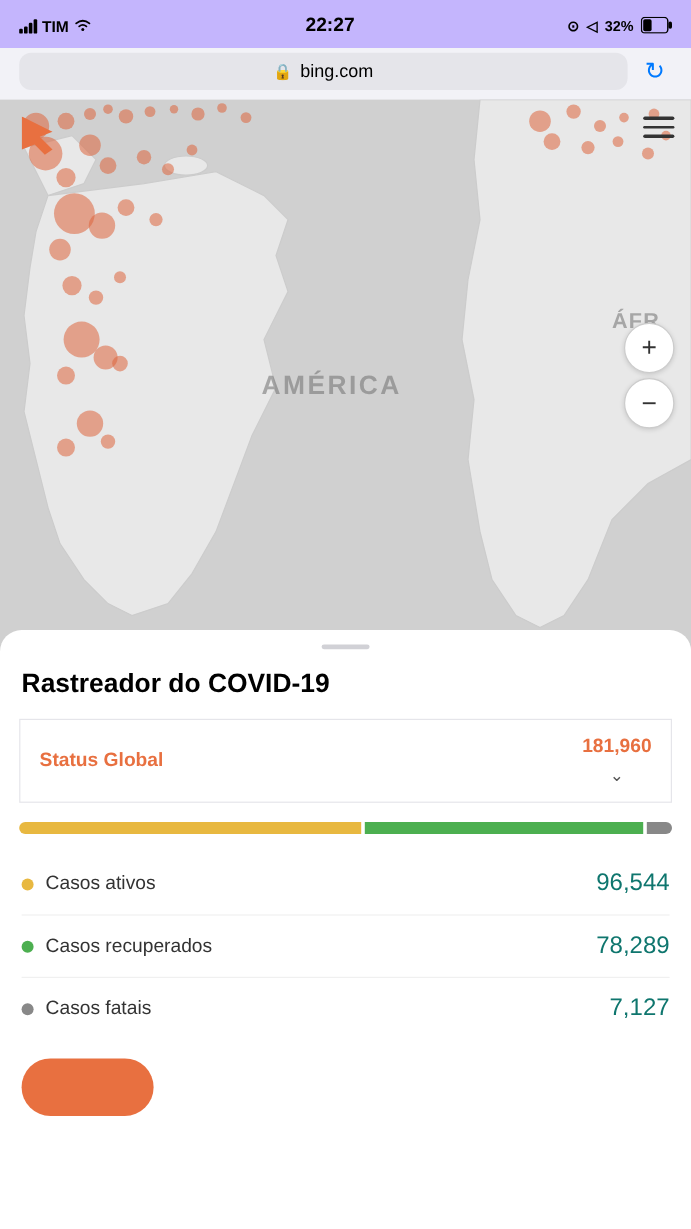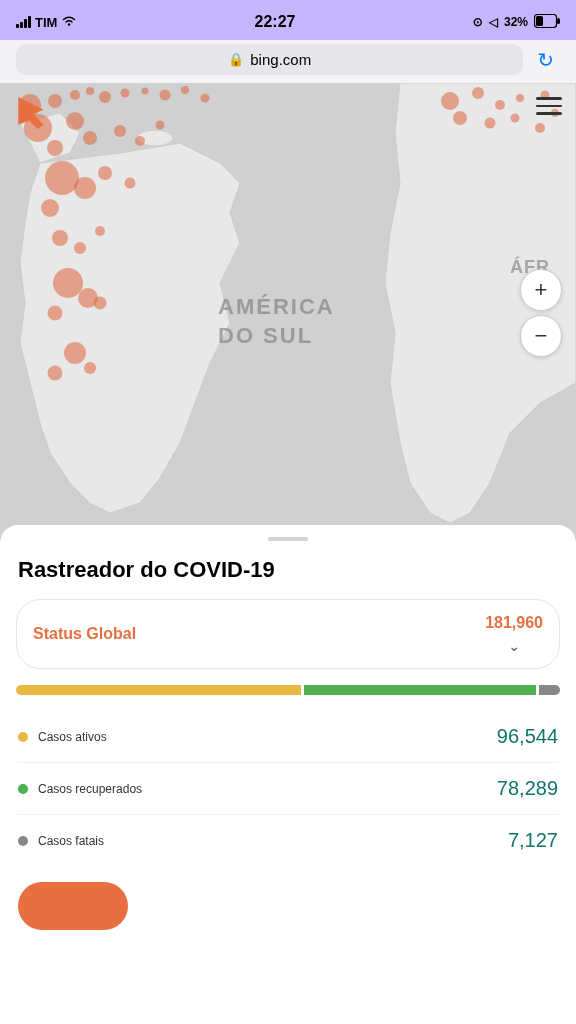--- a/index.html
+++ b/index.html
@@ -172,21 +172,21 @@
       font-size: 22px;
       font-weight: 700;
       color: #000;
       padding: 0 18px 16px;
     }
 
     
     .status-card {
       margin: 0 16px 16px;
       border: 1.5px solid #e5e5ea;
-      border-radius: 24px;
+      border-radius: 0;
       padding: 14px 16px;
       display: flex;
       align-items: center;
       justify-content: space-between;
       background: white;
     }
     .status-label {
       font-size: 16px;
       font-weight: 600;
       color: #e87040;
@@ -249,21 +249,21 @@
     .dot {
       width: 10px;
       height: 10px;
       border-radius: 50%;
       flex-shrink: 0;
     }
     .dot-active { background: #e8b840; }
     .dot-recovered { background: #4caf50; }
     .dot-fatal { background: #888; }
     .stat-name {
-      font-size: 12px;
+      font-size: 16px;
       color: #333;
       text-align: center;
     }
     .stat-value {
       font-size: 20px;
       color: #0f766e;
     }
 
     
     .bottom-action {
@@ -420,21 +420,20 @@
   
   <div class="hamburger">
     <span></span>
     <span></span>
     <span></span>
   </div>
 
   
   <div class="map-label">
     <div>AMÉRICA</div>
-    <div>DO SUL</div>
   </div>
 
   
   <div class="map-controls">
     <button class="map-btn">+</button>
     <button class="map-btn">−</button>
   </div>
 </div>
 
 <div class="bottom-panel">

